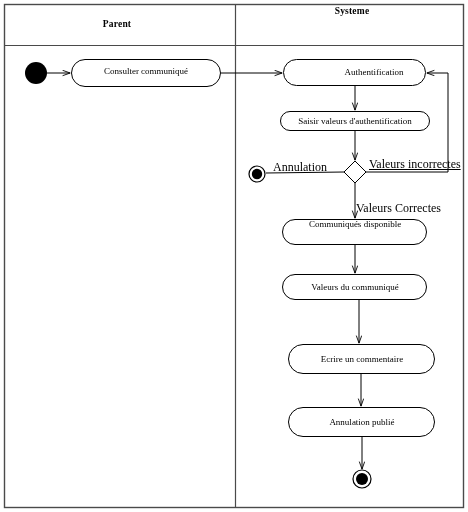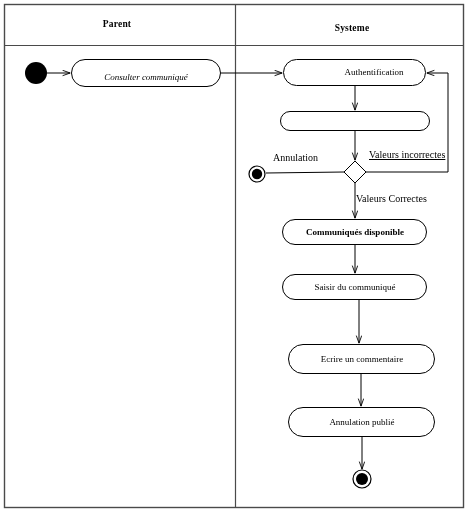--- a/index.html
+++ b/index.html
@@ -38,25 +38,26 @@
   .node-label {
     position: absolute;
     font-size: 9px;
     text-align: center;
     white-space: nowrap;
     transform: translate(-50%, -50%);
     line-height: 1;
   }
   .edge-label {
     position: absolute;
-    font-size: 10px;
+    font-size: 12px;
     text-align: center;
     white-space: nowrap;
     transform: translate(0, -50%);
     line-height: 1;
+    margin-top: 9px;
   }
 </style>
 </head>
 <body>
 
 <div id="diagram-root">
 
   <svg class="canvas" viewBox="0 0 468 512">
     <defs>
       <marker id="arrowOpen" markerWidth="10" markerHeight="10" refX="8.4" refY="3" orient="auto" markerUnits="userSpaceOnUse">
@@ -109,26 +110,27 @@
 
     <rect x="288.5" y="407.5" width="146" height="29" rx="14.5" ry="14.5" fill="#ffffff" stroke="#000" stroke-width="1"></rect>
 
     <line x1="362" y1="437" x2="362" y2="469" stroke="#000" stroke-width="1" marker-end="url(#arrowOpen)"></line>
 
     <circle cx="362" cy="479" r="9" fill="#ffffff" stroke="#000" stroke-width="1.2"></circle>
     <circle cx="362" cy="479" r="6" fill="#000000"></circle>
   </svg>
 
   <div class="lane-title" style="left:117px; top:24px;">Parent</div>
-  <div class="lane-title" style="left:352px; top:28px;">Systeme</div>
+  <div class="lane-title" style="left:352px; top:11px;">Systeme</div>
 
-  <div class="node-label" style="left:146px; top:77px;font-style:italic;">Consulter communiqué</div>
+  <div class="node-label" style="left:146px; top:71px;">Consulter communiqué</div>
   <div class="node-label" style="left:374px; top:72px;">Authentification</div>
-  <div class="node-label" style="left:355px; top:232px;font-weight:bold;">Communiqués disponible</div>
-  <div class="node-label" style="left:355px; top:287px;">Saisir du communiqué</div>
+  <div class="node-label" style="left:355px; top:121px;">Saisir valeurs d'authentification</div>
+  <div class="node-label" style="left:355px; top:224px;">Communiqués disponible</div>
+  <div class="node-label" style="left:355px; top:287px;">Valeurs du communiqué</div>
   <div class="node-label" style="left:362px; top:359px;">Ecrire un commentaire</div>
   <div class="node-label" style="left:362px; top:422px;">Annulation publié</div>
 
   <div class="edge-label" style="left:273px; top:158px;">Annulation</div>
   <div class="edge-label" style="left:369px; top:155px;text-decoration:underline;">Valeurs incorrectes</div>
   <div class="edge-label" style="left:356px; top:199px;">Valeurs Correctes</div>
 
 </div>
 
 </body></html>

